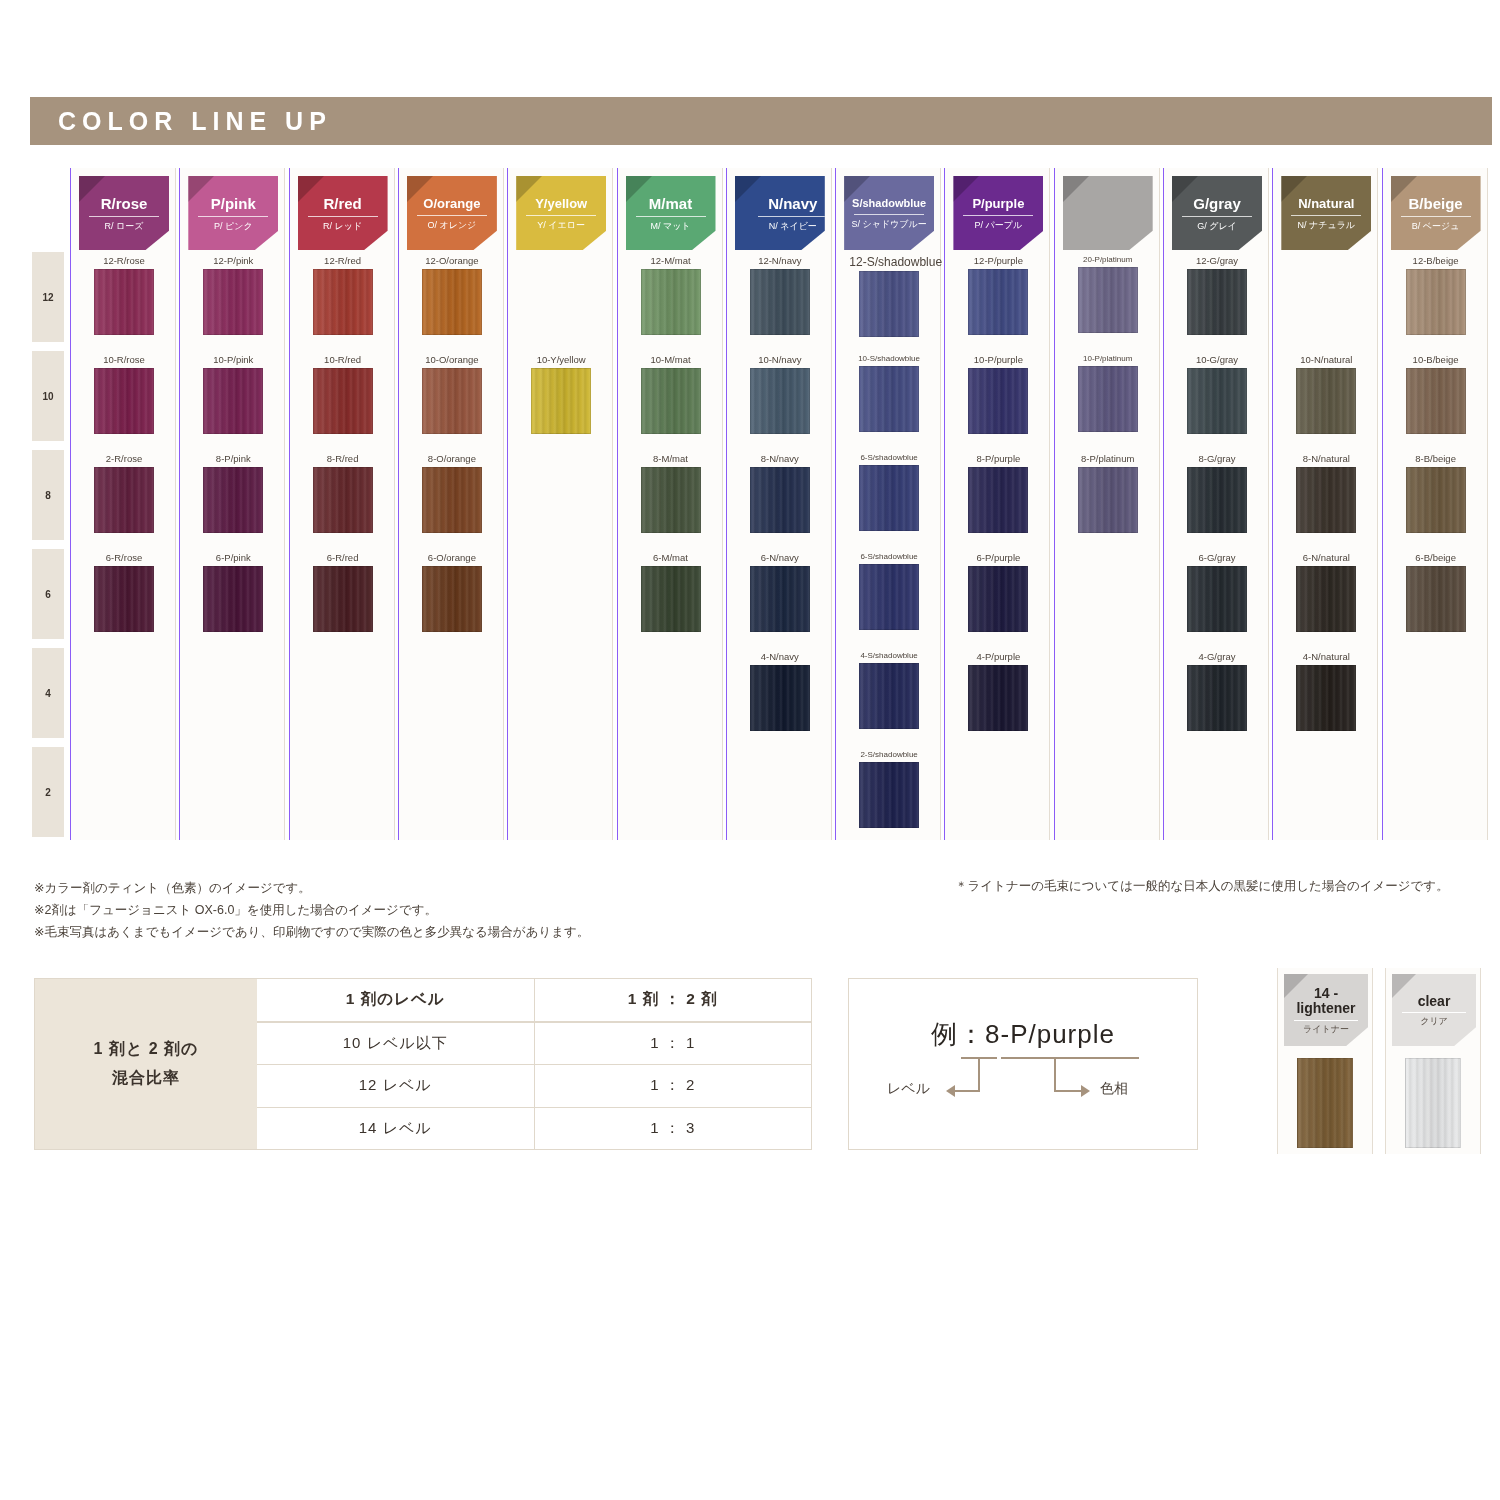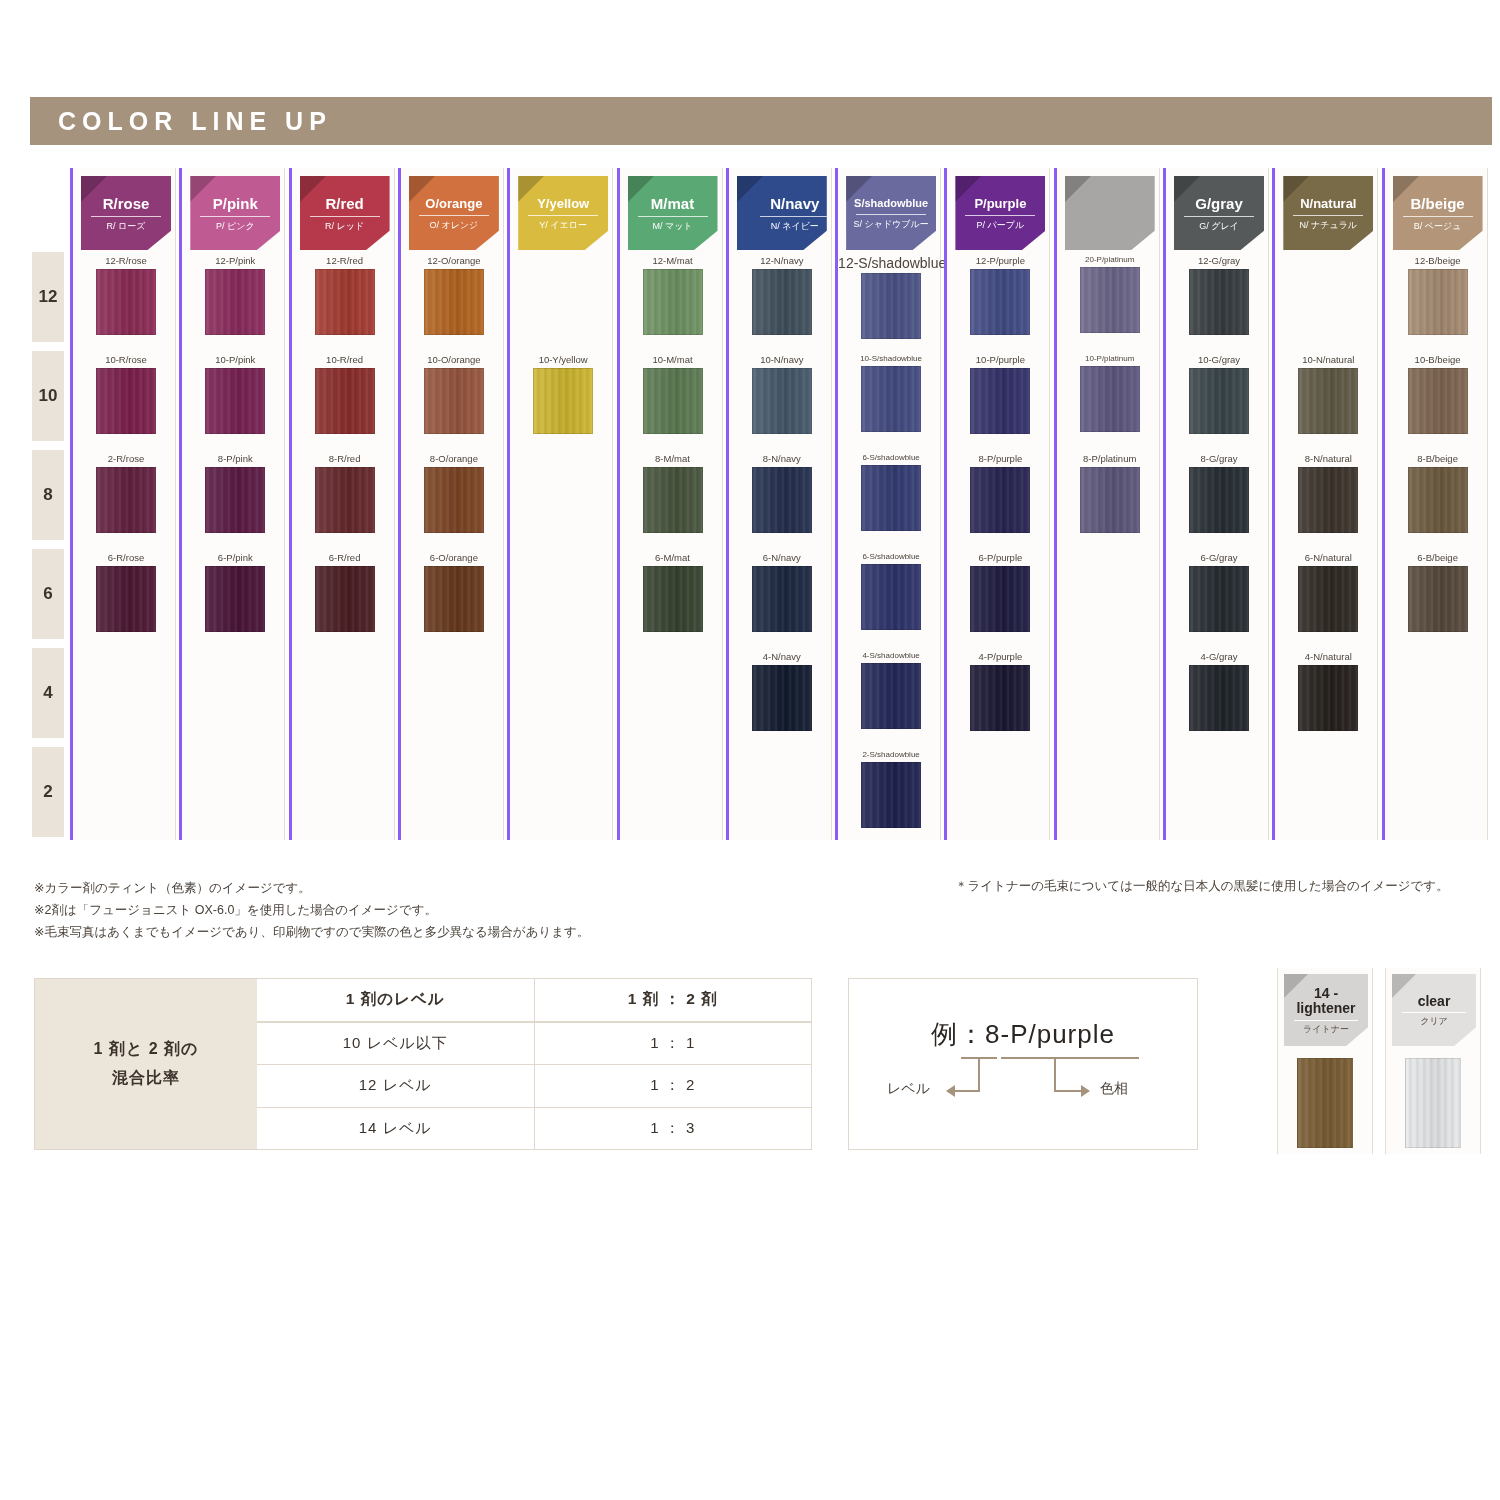--- a/index.html
+++ b/index.html
@@ -26,30 +26,30 @@
     letter-spacing: 6px;
     padding-left: 28px;
   }
 
   
   .level-rail { position: absolute; left: 32px; top: 252px; width: 32px; height: 582px; }
   .level-band {
     position: absolute; left: 0; width: 32px; height: 90px;
     background: #e9e3d9;
     display: flex; align-items: center; justify-content: center;
-    font-size: 17px; font-weight: bold; color: #3b332c;
+    font-size: 10px; font-weight: bold; color: #3b332c;
   }
 
   
   .grid { position: absolute; left: 70px; top: 168px; width: 1420px; height: 672px; }
   .col {
     position: absolute; top: 0;
     width: 106px; height: 672px;
     background: #fdfcfa;
-    border-left: 3px solid #8b5cf6;
+    border-left: 1px solid #8b5cf6;
     border-right: 1px solid #e4ddd2;
   }
   .col-inner { position: relative; width: 100%; height: 100%; }
 
   
   .tag {
     position: absolute; left: 8px; top: 8px;
     width: 90px; height: 74px;
     overflow: hidden;
     clip-path: polygon(0 0, 100% 0, 100% 74%, 74% 100%, 0 100%);
@@ -370,21 +370,21 @@
       </div>
       <div class="col" style="left: 765.1px;">
         <div class="col-inner">
           <div class="tag light" style="background: rgb(106, 106, 158);">
             <div class="corner"></div>
             <div class="tag-en" style="font-size: 11px;">S/shadowblue</div>
             <div class="tag-rule"></div>
             <div class="tag-ja">S/ シャドウブルー</div>
           </div>
           <div class="cell" style="top: 88px;">
-            <div class="cell-label" style="font-size: 14px;">12-S/shadowblue</div>
+            <div class="cell-label" style="font-size: 12px; text-align: right;">12-S/shadowblue</div>
             <div class="cell-swatch" style="background: repeating-linear-gradient(90deg, rgba(255, 255, 255, 0) 0px, rgba(255, 255, 255, 0.07) 2px, rgba(0, 0, 0, 0.07) 4px, rgba(255, 255, 255, 0) 7px), linear-gradient(90deg, rgba(255, 255, 255, 0.1), rgba(0, 0, 0, 0.06) 55%, rgba(255, 255, 255, 0.05)), rgb(75, 82, 135);"></div>
           </div>
           <div class="cell" style="top: 187px;">
             <div class="cell-label" style="font-size: 8px;">10-S/shadowblue</div>
             <div class="cell-swatch" style="background: repeating-linear-gradient(90deg, rgba(255, 255, 255, 0) 0px, rgba(255, 255, 255, 0.07) 2px, rgba(0, 0, 0, 0.07) 4px, rgba(255, 255, 255, 0) 7px), linear-gradient(90deg, rgba(255, 255, 255, 0.1), rgba(0, 0, 0, 0.06) 55%, rgba(255, 255, 255, 0.05)), rgb(67, 75, 130);"></div>
           </div>
           <div class="cell" style="top: 286px;">
             <div class="cell-label" style="font-size: 8px;">6-S/shadowblue</div>
             <div class="cell-swatch" style="background: repeating-linear-gradient(90deg, rgba(255, 255, 255, 0) 0px, rgba(255, 255, 255, 0.07) 2px, rgba(0, 0, 0, 0.07) 4px, rgba(255, 255, 255, 0) 7px), linear-gradient(90deg, rgba(255, 255, 255, 0.1), rgba(0, 0, 0, 0.06) 55%, rgba(255, 255, 255, 0.05)), rgb(52, 60, 116);"></div>
           </div>

